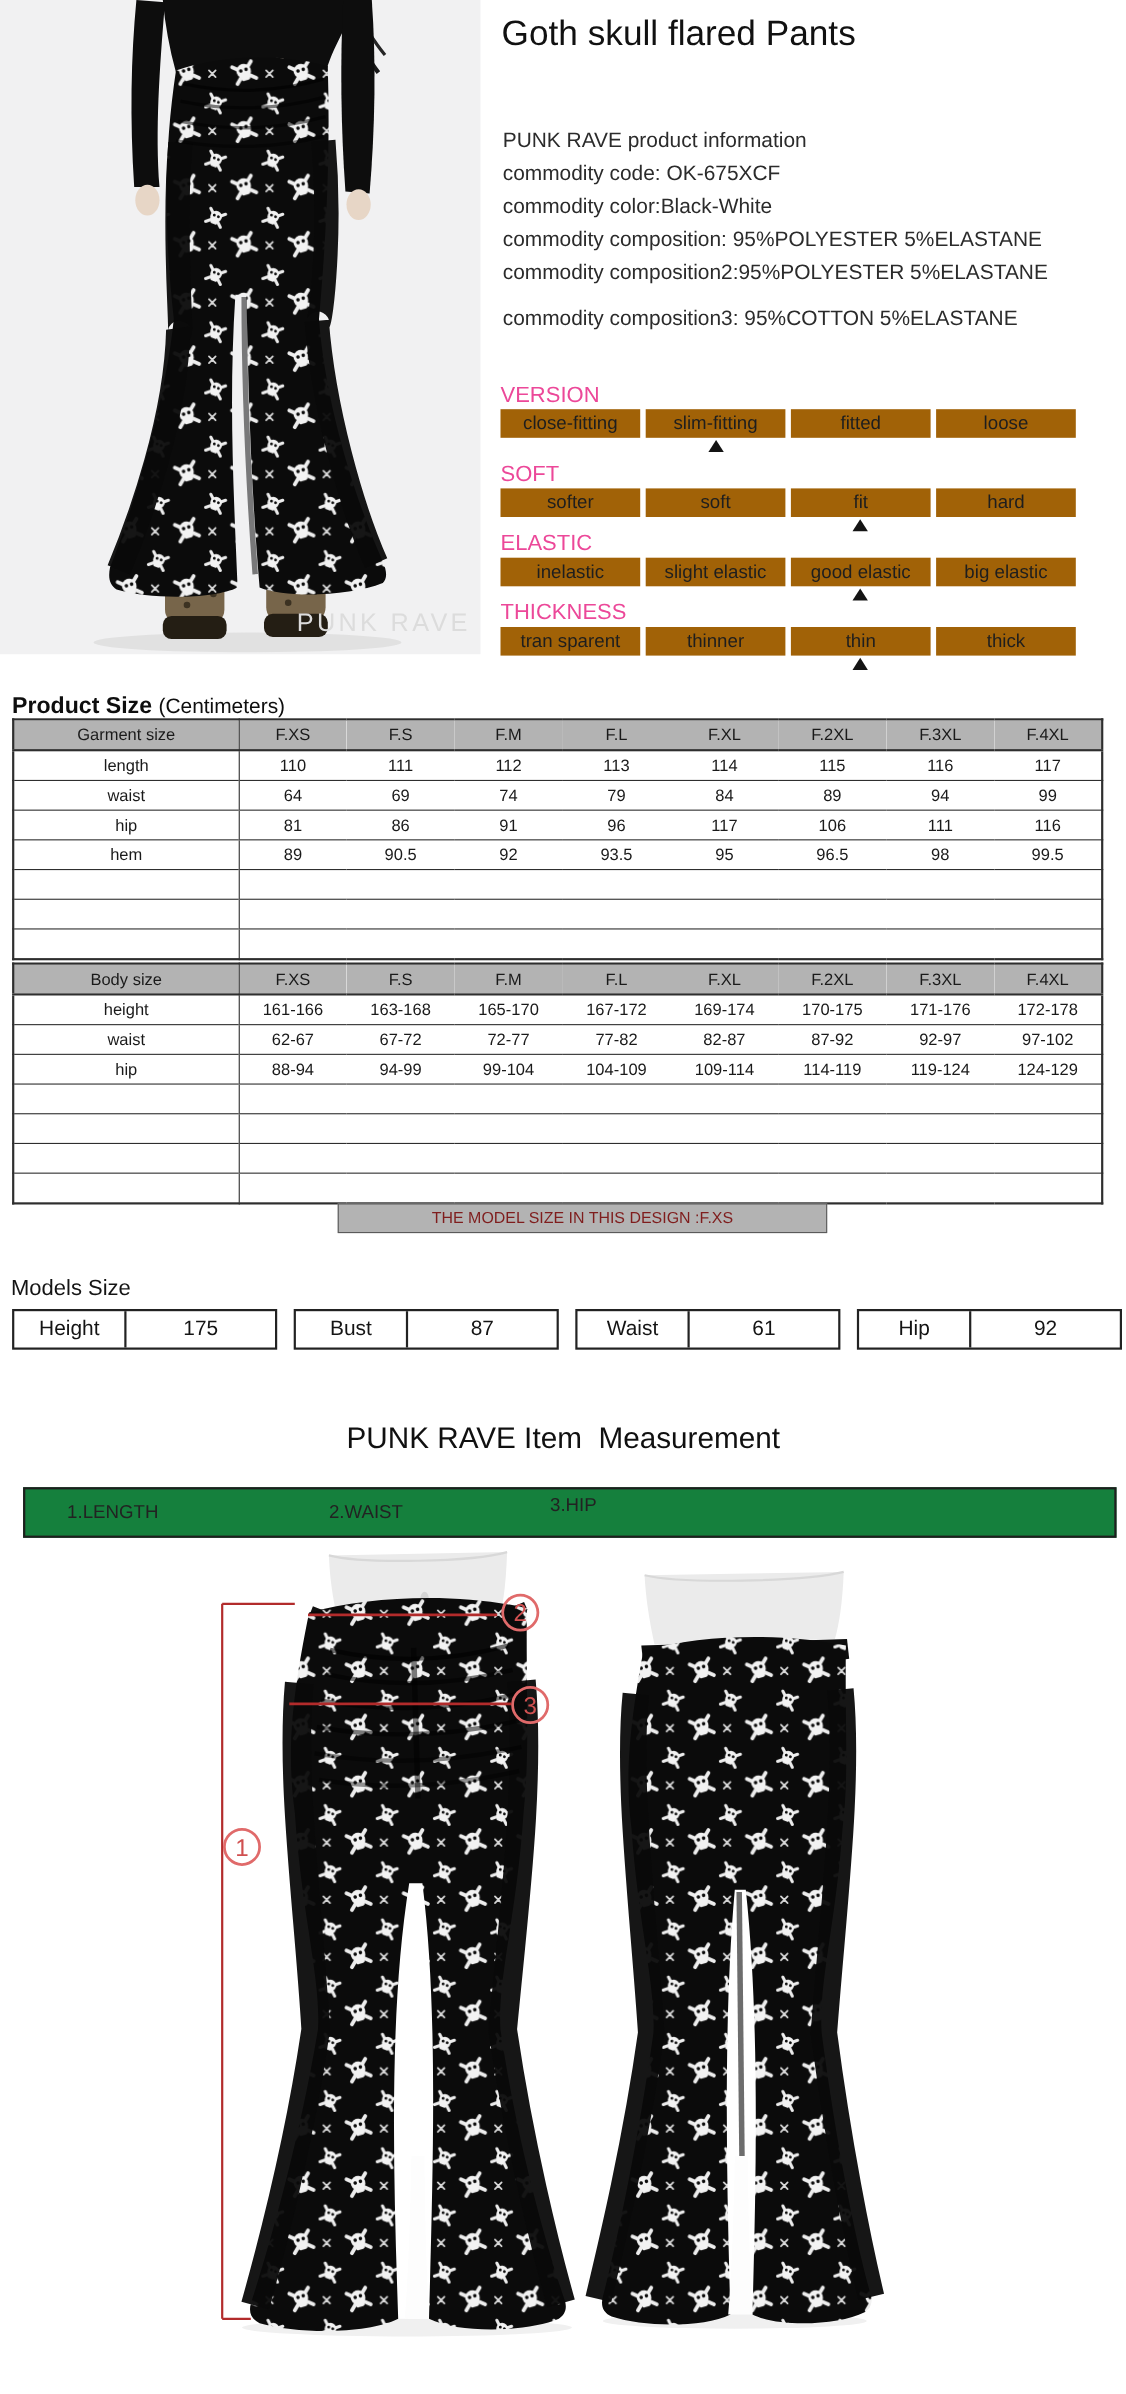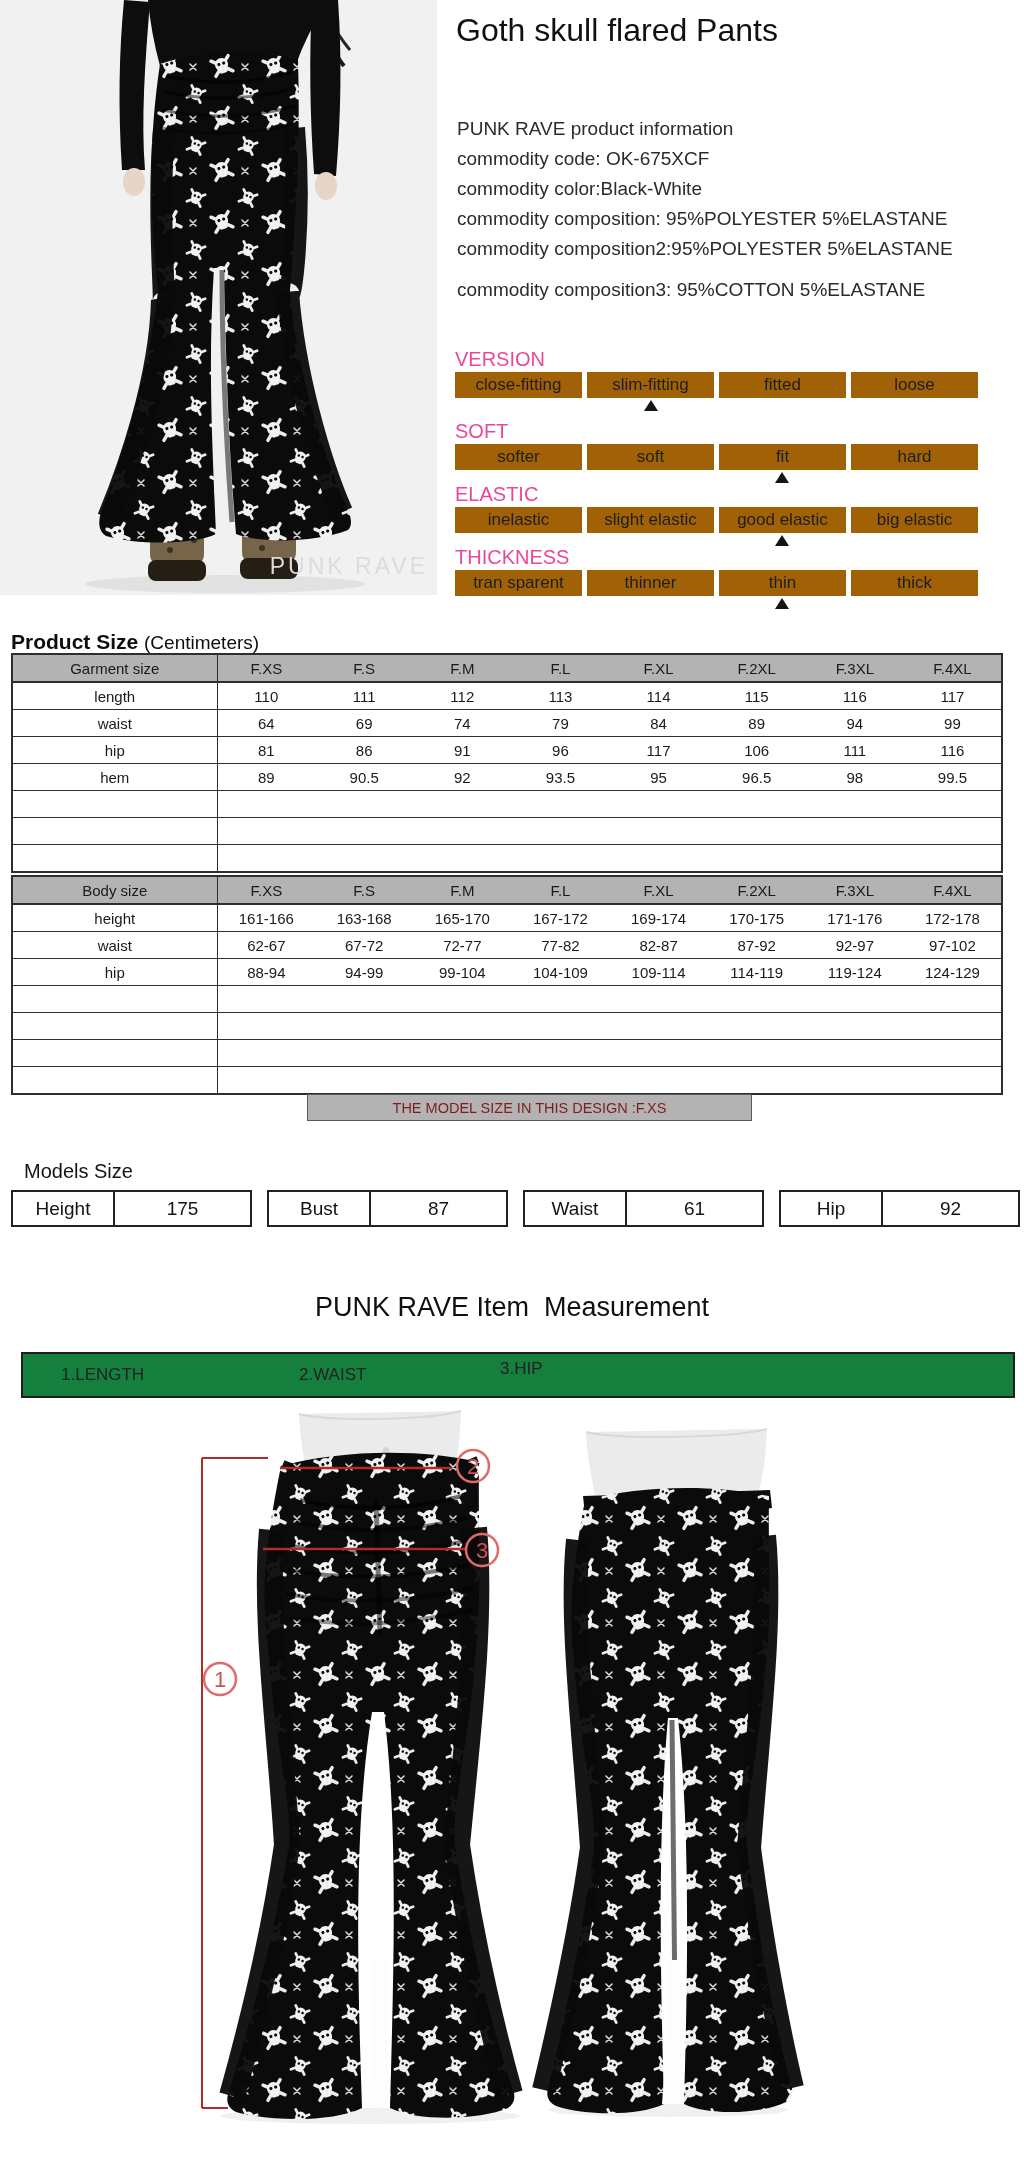--- a/index.html
+++ b/index.html
@@ -17,21 +17,21 @@
   .opt{flex:1;background:#a16207;color:#1e1e1e;font-size:17px;
        display:flex;align-items:center;justify-content:center;white-space:nowrap;}
   .arrowwrap{position:relative;height:13px;width:100%;}
   .tri{position:absolute;top:2px;margin-left:-7px;width:0;height:0;
        border-left:7px solid transparent;border-right:7px solid transparent;
        border-bottom:11px solid #141414;}
   
   .psheading{left:11px;top:630px;font-size:21px;color:#0e0e0e;}
   .psheading .b{font-weight:bold;}
   .psheading .u{font-weight:normal;font-size:19px;}
-  .msheading{left:24px;top:1160px;font-size:20px;color:#141414;}
+  .msheading{left:10px;top:1160px;font-size:20px;color:#141414;}
   .measureheading{left:0;top:1292px;width:1024px;text-align:center;
                   font-size:27px;color:#101010;white-space:pre;}
   
   .sizetable{position:absolute;left:11px;width:992px;border-collapse:collapse;
              table-layout:fixed;font-size:15px;color:#1a1a1a;border:2px solid #2e2e2e;}
   .sizetable td,.sizetable th{padding:0;text-align:center;height:26px;font-weight:normal;
              overflow:hidden;white-space:nowrap;}
   .sizetable tr{border-top:1px solid #2e2e2e;}
   .sizetable tr.head{background:#b3b3b3;height:28px;border-bottom:2px solid #2e2e2e;border-top:0;}
   .sizetable td:first-child,.sizetable th:first-child{border-right:1px solid #2e2e2e;}

